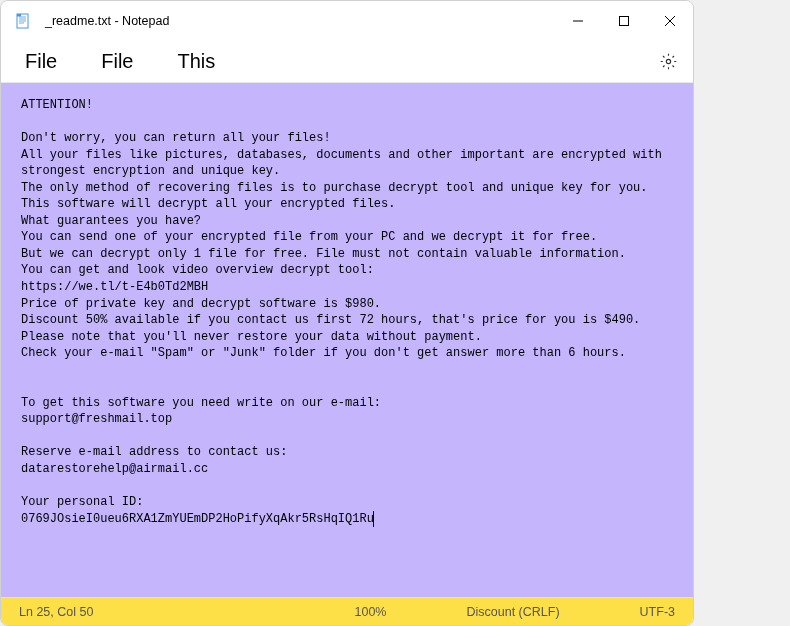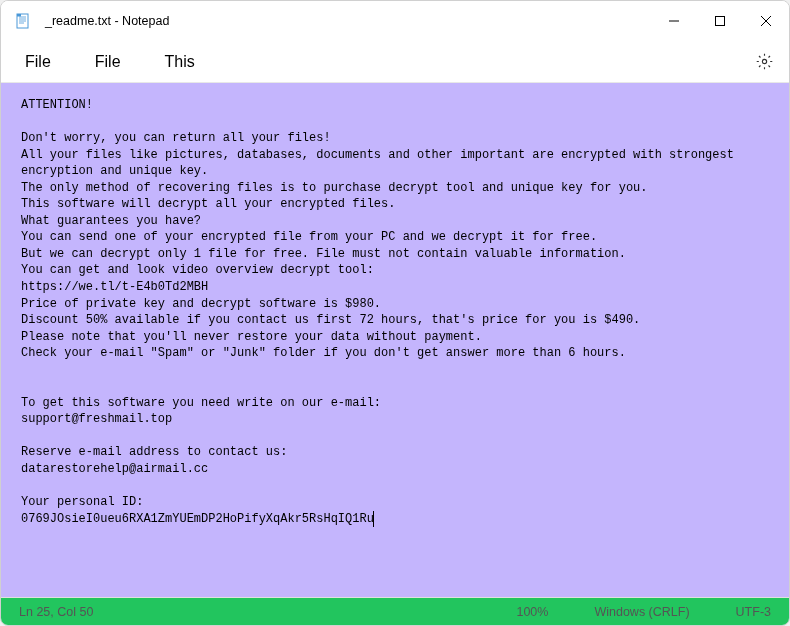--- a/index.html
+++ b/index.html
@@ -8,21 +8,21 @@
       padding: 0;
     }
     body {
       font-family: "Segoe UI", Arial, sans-serif;
       background: #f0f0f0;
       width: 790px;
       height: 626px;
       overflow: hidden;
     }
     .window {
-      width: 790px;
+      width: 694px;
       height: 626px;
       background: #ffffff;
       border: 1px solid #d0d0d0;
       border-radius: 8px;
       display: flex;
       flex-direction: column;
       overflow: hidden;
     }
     .titlebar {
       height: 40px;
@@ -62,21 +62,21 @@
     .menubar {
       height: 42px;
       display: flex;
       align-items: center;
       padding: 0 8px;
       background: #ffffff;
       border-bottom: 1px solid #e8e8e8;
     }
     .menu-item {
       padding: 8px 16px;
-      font-size: 16px;
+      font-size: 20px;
       color: #000;
       cursor: pointer;
       border-radius: 4px;
       margin-right: 12px;
     }
     .menubar-spacer {
       flex: 1;
     }
     .settings-btn {
       width: 34px;
@@ -96,35 +96,35 @@
       color: #000;
       white-space: pre-wrap;
       overflow: auto;
       background: #c4b5fd;
       position: relative;
     }
     .statusbar {
       height: 28px;
       display: flex;
       align-items: center;
-      background: #22c55e;
+      background: #fde047;
       border-top: 1px solid #e0e0e0;
       font-size: 12.5px;
       color: #555;
       padding: 0 18px;
     }
     .status-section {
       padding-right: 24px;
     }
     .status-spacer {
       flex: 1;
     }
     .status-right {
       display: flex;
-      gap: 46px;
+      gap: 80px;
     }
     .cursor-line {
       display: inline-block;
       border-left: 1px solid #000;
       height: 16px;
       vertical-align: middle;
       margin-left: -1px;
     }
   </style>
 </head>
@@ -201,18 +201,18 @@
 datarestorehelp@airmail.cc
 
 Your personal ID:
 0769JOsieI0ueu6RXA1ZmYUEmDP2HoPifyXqAkr5RsHqIQ1Ru</span><span class="cursor-line"></span></div>
 
   <div class="statusbar">
     <span class="status-section">Ln 25, Col 50</span>
     <span class="status-spacer"></span>
     <div class="status-right">
       <span>100%</span>
-      <span>Windows (CRLF)</span>
+      <span>Discount (CRLF)</span>
       <span>UTF-3</span>
     </div>
   </div>
 
 </div>
 
 </body></html>

